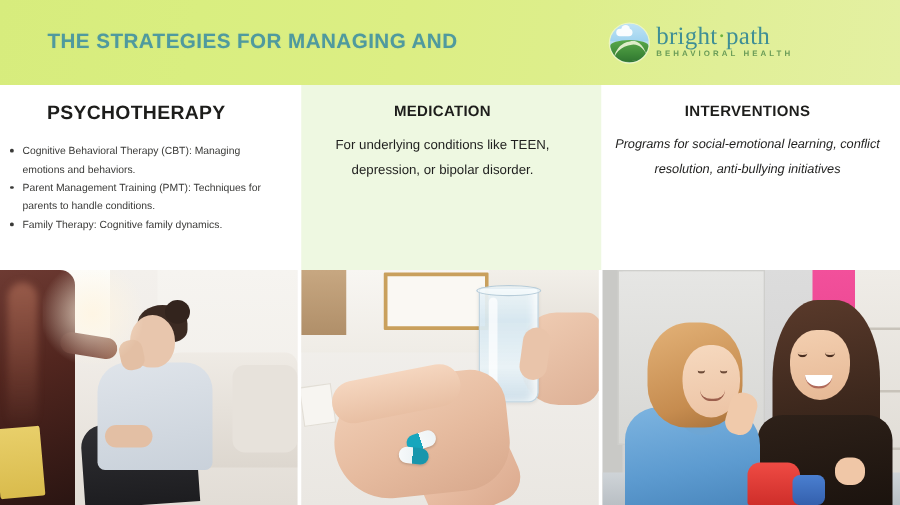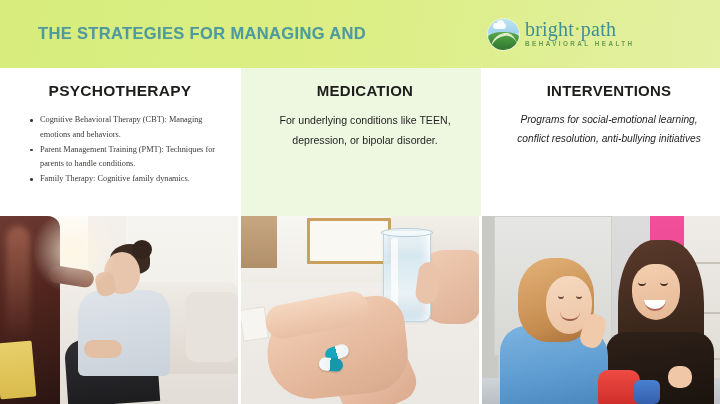--- a/index.html
+++ b/index.html
@@ -99,41 +99,41 @@
   
   .columns {
     position:absolute; left:0; top:68px;
     width:720px; height:148px;
     display:flex;
     background:#ffffff;
   }
   .col {
     position:relative;
     height:148px;
-    padding:14px 14px 0 22px;
+    padding:14px 14px 0 0;
   }
   .col-left   { width:232px; background:#ffffff; }
   .spacer-a   { width:9px;  background:#ffffff; }
   .col-mid    { width:240px; background:#eef8e1; }
   .spacer-b   { width:9px;  background:#ffffff; }
   .col-right  { width:230px; background:#ffffff; }
 
   .col-heading {
-    font-size:15px; font-weight:bold; color:#1d1d1b;
+    font-size:12px; font-weight:bold; color:#1d1d1b;
     text-align:center; letter-spacing:.25px; line-height:1.18;
     margin-bottom:10px;
   }
   .col-heading.left-h { font-size:15.5px; margin-bottom:13px; }
   .col-heading .hl2 { display:block; }
 
   .bullets { list-style:none; padding:0 2px 0 8px; }
   .bullets li {
     position:relative;
     font-size:8.3px; color:#3a3a38; line-height:1.72;
-    padding-left:10px; margin-bottom:1px;font-family:Liberation Serif, serif;
+    padding-left:10px; margin-bottom:1px;
   }
   .bullets li:before {
     content:"";
     position:absolute; left:0; top:6px;
     width:2.6px; height:2.6px; border-radius:50%;
     background:#3a3a38;
   }
 
   .col-body {
     font-size:10.6px; color:#1f1f1e; text-align:center;

